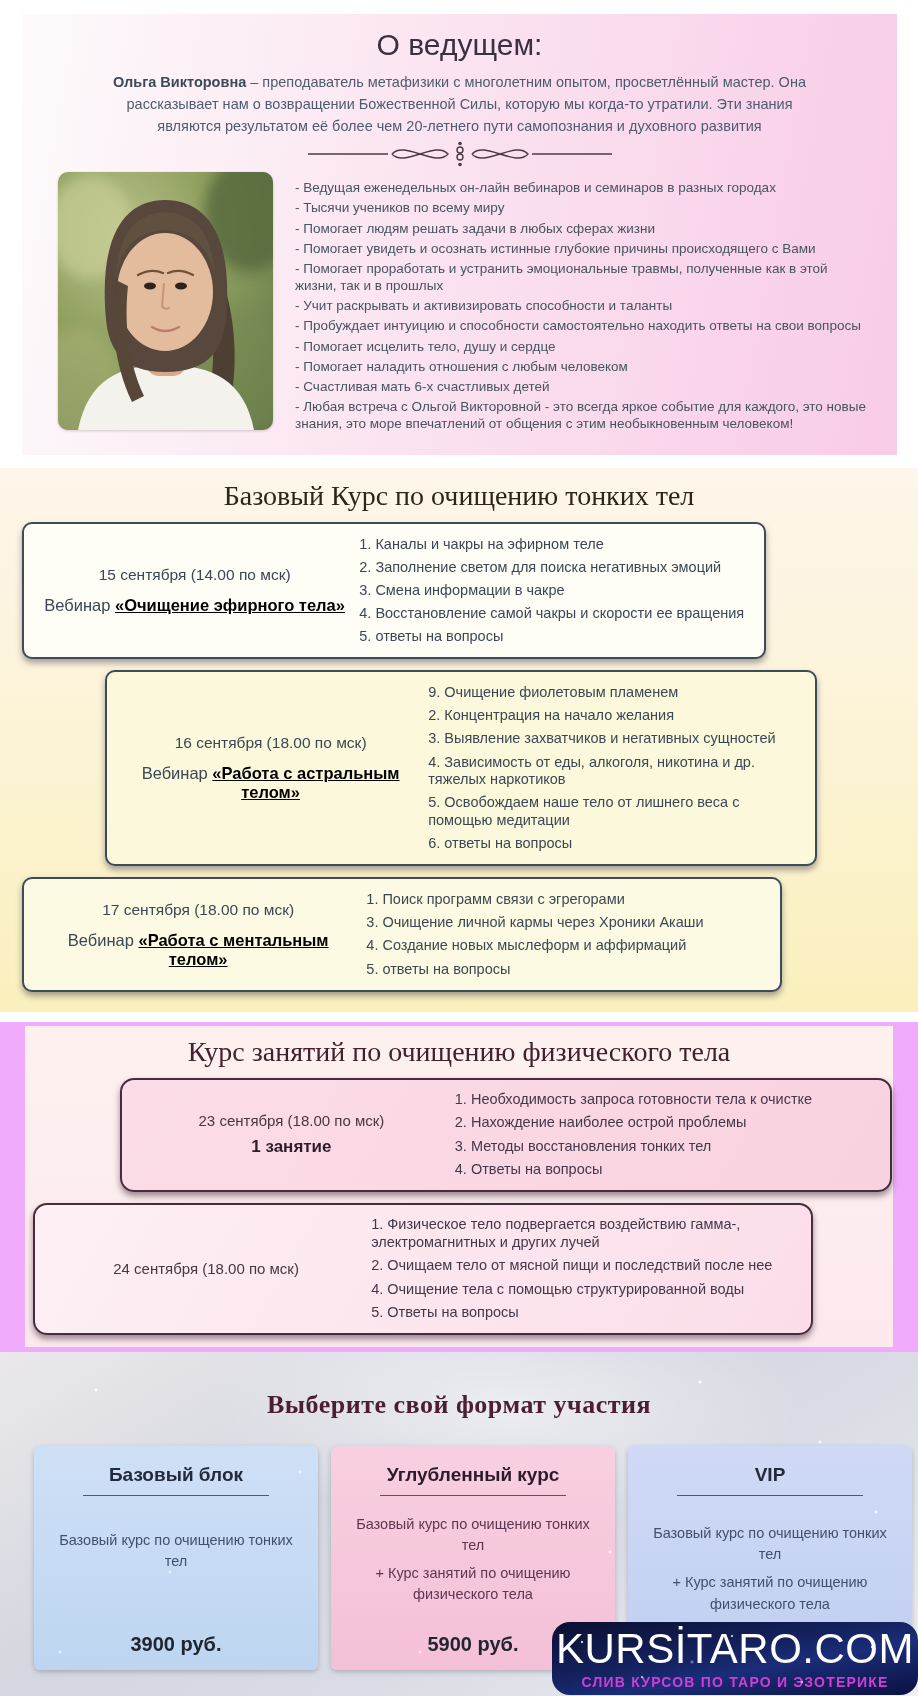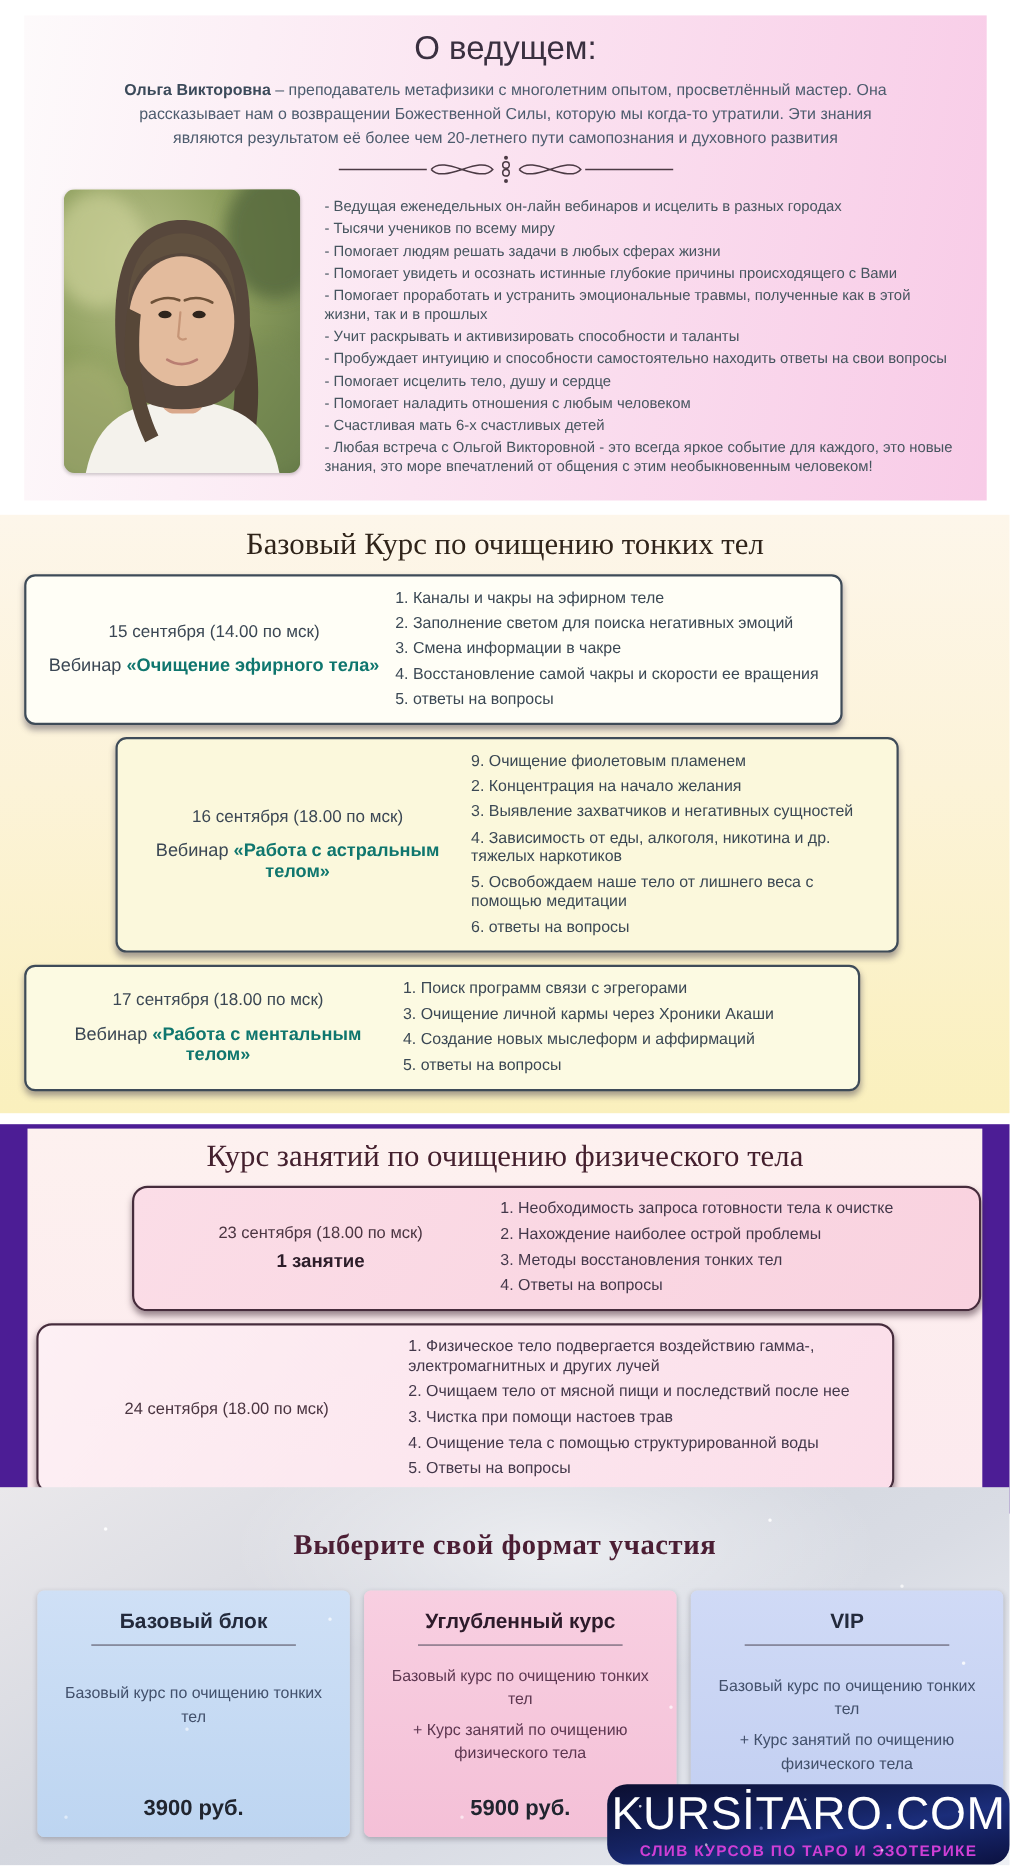--- a/index.html
+++ b/index.html
@@ -30,26 +30,26 @@
     background:linear-gradient(180deg,#fdf6ea 0%,#fcf3d8 45%,#faf0bd 100%);}
   .sec-basic .sec-title{margin:6px 0 10px;}
   .bc-card{box-sizing:border-box;border:2px solid #3e4b58;border-radius:10px;
     box-shadow:0 4px 6px rgba(61,56,76,.45);display:flex;align-items:center;padding:6px 14px;}
   .bc-card.c1{width:744px;margin:0 0 0 22px;background:#fffef6;}
   .bc-card.c2{width:712px;margin:11px 0 0 105px;background:#fbf8dc;}
   .bc-card.c3{width:760px;margin:11px 0 0 22px;background:#fcfae2;}
   .card-left{flex:0 0 44%;text-align:center;color:#3b4754;padding-right:8px;}
   .card-date{font-size:15.5px;}
   .card-label{margin-top:12px;font-size:16.5px;}
-  .card-label b{color:#0f766e;}
+  .card-label b{color:#000000;text-decoration:underline;}
   .card-topics{flex:1;color:#3b4854;font-size:14.5px;}
   .topic{margin:5.5px 0;line-height:1.22;}
 
   
-  .sec-phys{margin-top:10px;background:#4c1d95;padding:4px 0 6px;}
+  .sec-phys{margin-top:10px;background:#f0abfc;padding:4px 0 6px;}
   .phys-panel{margin:0 25px;background:linear-gradient(180deg,#fdf1ef 0%,#fce9ee 100%);padding:6px 0 12px;}
   .sec-phys .sec-title{color:#44202e;margin:4px 0 10px;}
   .pc-card{box-sizing:border-box;border:2px solid #462c3c;border-radius:14px;
     box-shadow:0 4px 6px rgba(60,35,50,.5);display:flex;align-items:center;padding:6px 14px;}
   .pc-card.c1{width:772px;margin-left:95px;background:linear-gradient(120deg,#fbdde7,#f9d2df);}
   .pc-card.c2{width:780px;margin:11px 0 0 8px;background:linear-gradient(120deg,#fdf0f4,#fbdde9);}
   .pc-left{flex:0 0 42%;text-align:center;color:#4a3541;padding-right:8px;}
   .pc-date{font-size:15px;}
   .pc-label{margin-top:8px;font-size:17px;font-weight:bold;color:#2c1d29;}
   .pc-topics{flex:1;font-size:14.5px;color:#43384a;}
@@ -152,21 +152,21 @@
             <path d="M80,103 q13,-7 25,-2"></path>
             <path d="M135,103 q-13,-7 -25,-2"></path>
           </g>
           <ellipse cx="92" cy="114" rx="6" ry="3.4" fill="#2e241c"></ellipse>
           <ellipse cx="123" cy="114" rx="6" ry="3.4" fill="#2e241c"></ellipse>
           <path d="M106,112 l-2,22 q2,4 7,2" stroke="#c69577" stroke-width="2" fill="none" stroke-linecap="round"></path>
           <path d="M94,155 q13,8 27,0" stroke="#b97e72" stroke-width="2.4" fill="none" stroke-linecap="round"></path>
         </svg>
       </div>
       <div class="facts">
-        <div class="fact">- Ведущая еженедельных он-лайн вебинаров и исцелить в разных городах</div>
+        <div class="fact">- Ведущая еженедельных он-лайн вебинаров и семинаров в разных городах</div>
         <div class="fact">- Тысячи учеников по всему миру</div>
         <div class="fact">- Помогает людям решать задачи в любых сферах жизни</div>
         <div class="fact">- Помогает увидеть и осознать истинные глубокие причины происходящего с Вами</div>
         <div class="fact">- Помогает проработать и устранить эмоциональные травмы, полученные как в этой жизни, так и в прошлых</div>
         <div class="fact">- Учит раскрывать и активизировать способности и таланты</div>
         <div class="fact">- Пробуждает интуицию и способности самостоятельно находить ответы на свои вопросы</div>
         <div class="fact">- Помогает исцелить тело, душу и сердце</div>
         <div class="fact">- Помогает наладить отношения с любым человеком</div>
         <div class="fact">- Счастливая мать 6-х счастливых детей</div>
         <div class="fact">- Любая встреча с Ольгой Викторовной - это всегда яркое событие для каждого, это новые знания, это море впечатлений от общения с этим необыкновенным человеком!</div>
@@ -237,21 +237,20 @@
         </div>
       </div>
 
       <div class="pc-card c2">
         <div class="pc-left">
           <div class="pc-date">24 сентября (18.00 по мск)</div>
         </div>
         <div class="pc-topics">
           <div class="topic">1.  Физическое тело подвергается воздействию гамма-, электромагнитных и других лучей</div>
           <div class="topic">2. Очищаем тело от мясной пищи и последствий после нее</div>
-          <div class="topic">3. Чистка при помощи настоев трав</div>
           <div class="topic">4. Очищение тела с помощью структурированной воды</div>
           <div class="topic">5. Ответы на вопросы</div>
         </div>
       </div>
     </div>
   </section>
 
   <section class="sec-pricing">
     <h2 class="pricing-title">Выберите свой формат участия</h2>
 

